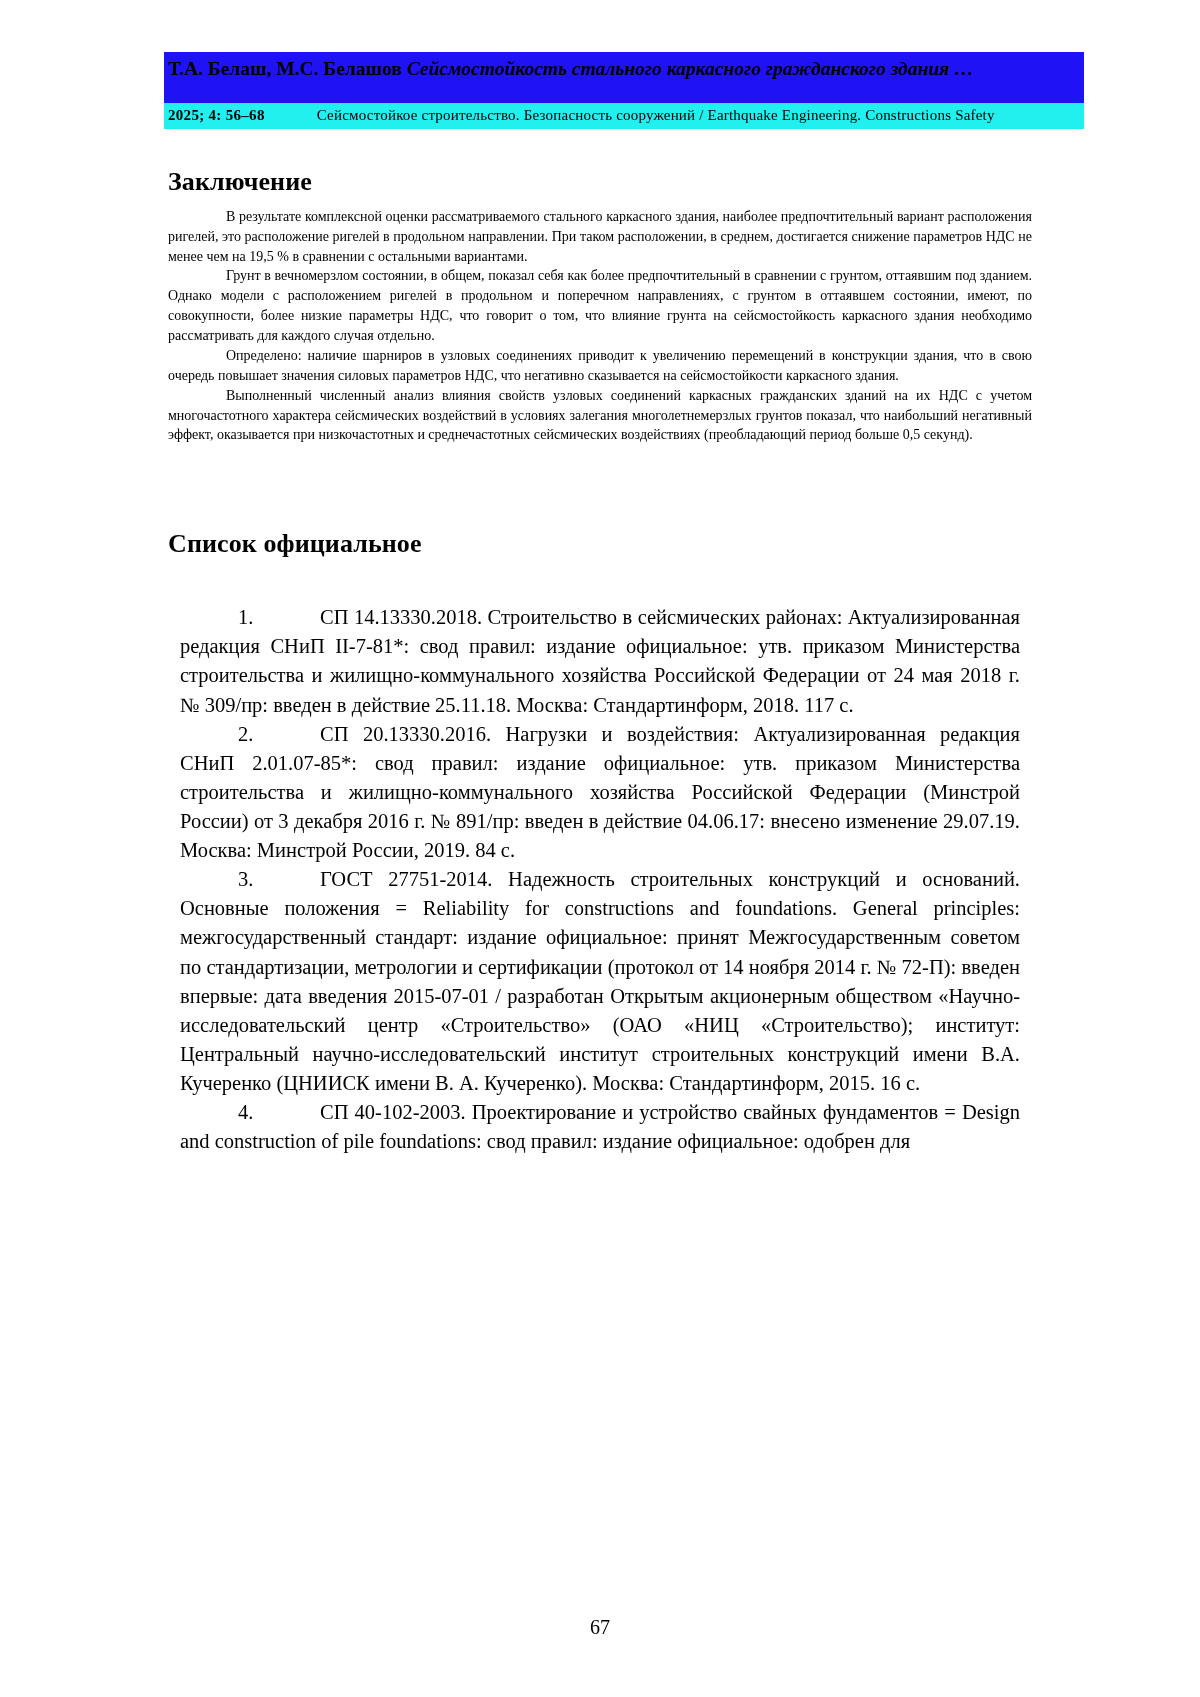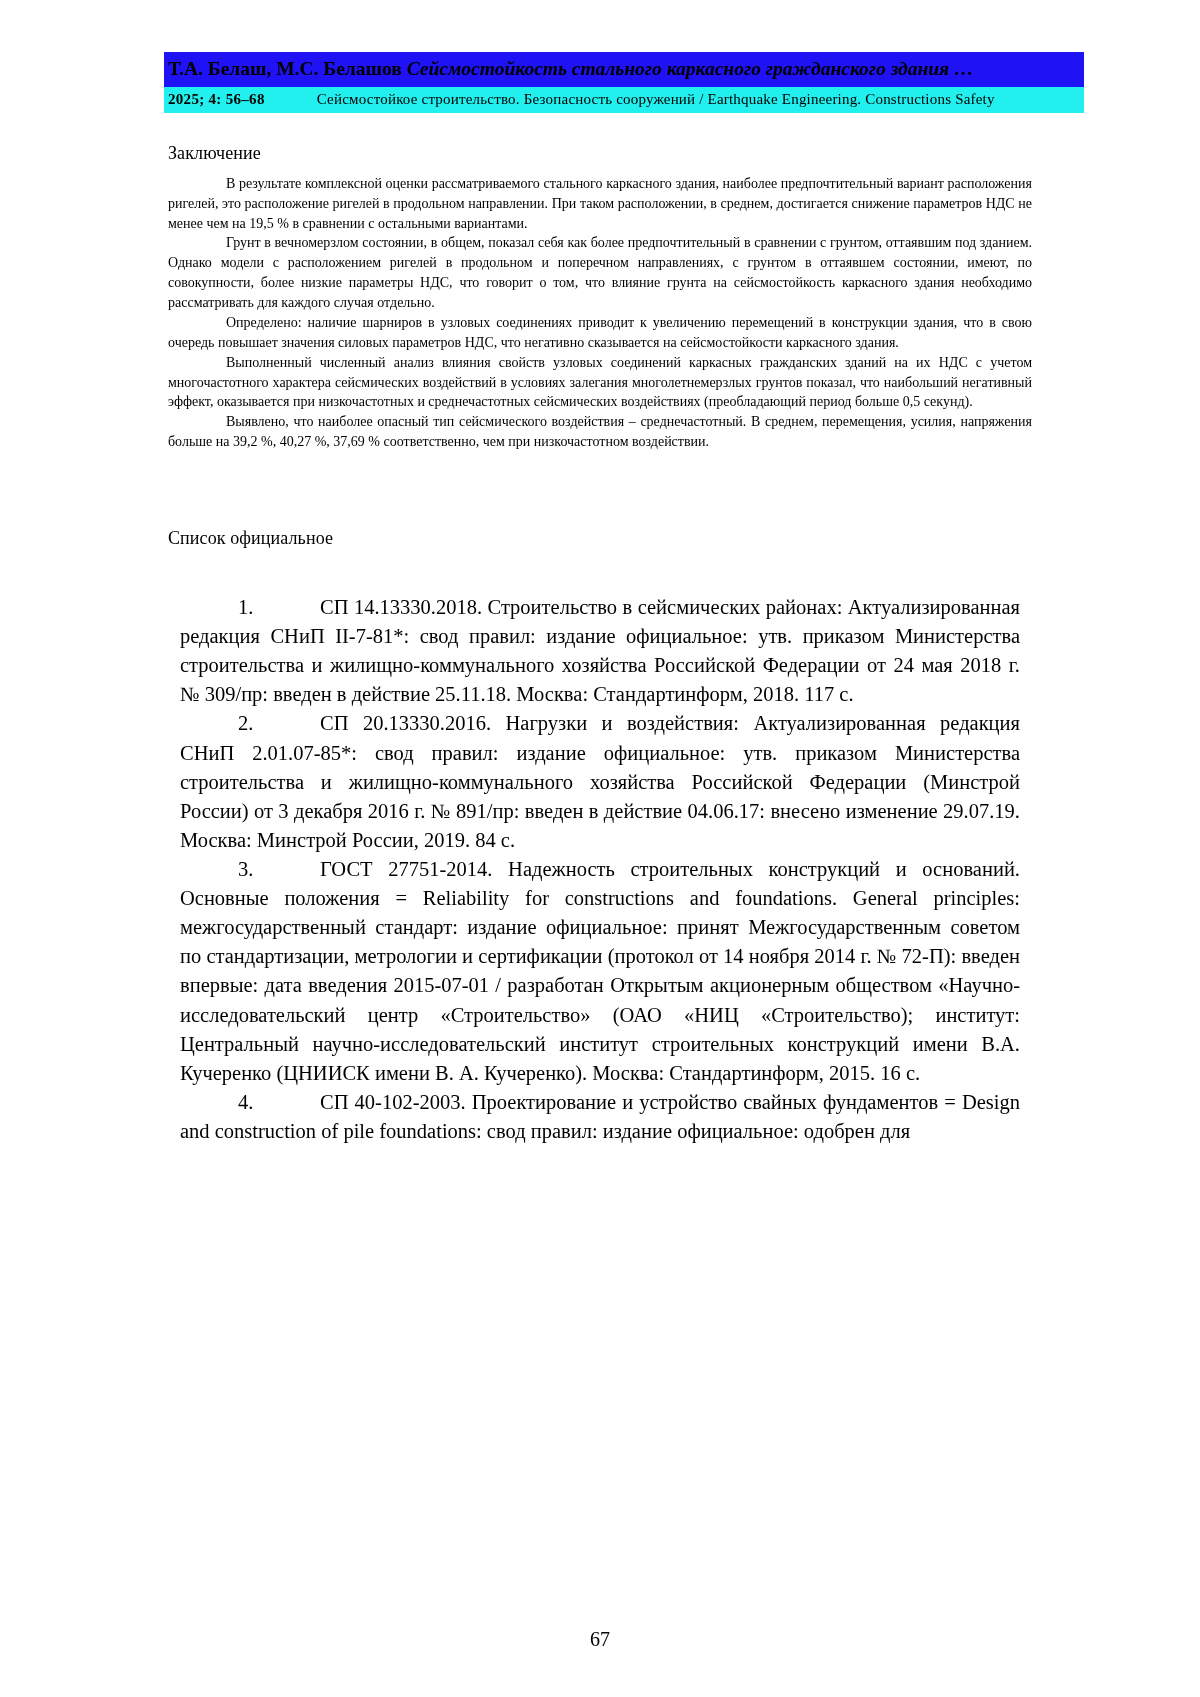--- a/index.html
+++ b/index.html
@@ -24,21 +24,21 @@
   
   .runhead {
     width: 920px;
     margin: 0 0 0 -4px;
   }
   .runhead-line1 {
     background: #1f13f5;
     color: #000000;
     font-size: 19.5px;
     line-height: 1.45;
-    padding: 3px 4px 4px 4px;
+    padding: 3px 4px 20px 4px;
     white-space: nowrap;
     overflow: hidden;
   }
   .runhead-line1 .authors {
     font-weight: bold;
   }
   .runhead-line1 .paper-title {
     font-weight: bold;
     font-style: italic;
   }
@@ -57,23 +57,23 @@
   .runhead-line2 .issue {
     font-weight: bold;
     letter-spacing: 0.3px;
     margin-right: 16px;
   }
   .runhead-line2 .journal {
     letter-spacing: 0.2px;
   }
   
   h2.section {
-    font-size: 18px;
-    font-weight: normal;
-    margin: 30px 0 10px 0;
+    font-size: 26px;
+    font-weight: bold;
+    margin: 38px 0 10px 0;
     letter-spacing: 0.1px;
   }
   p.body {
     font-size: 14px;
     line-height: 1.42;
     text-align: justify;
     text-indent: 58px;
     margin: 0;
     hyphens: none;
   }
@@ -93,21 +93,21 @@
   }
   ol.refs li .num {
     display: inline-block;
     width: 82px;
     text-indent: 0;
   }
   .page-number {
     position: absolute;
     left: 0;
     right: 0;
-    bottom: 46px;
+    bottom: 58px;
     text-align: center;
     font-size: 20px;
   }
 </style>
 </head>
 <body>
 
 <div class="page">
 
   <div class="runhead">
@@ -120,21 +120,20 @@
       <span class="journal">Сейсмостойкое   строительство.   Безопасность   сооружений  /   Earthquake   Engineering.   Constructions   Safety</span>
     </div>
   </div>
 
   <h2 class="section">Заключение</h2>
 
   <p class="body">В результате комплексной оценки рассматриваемого стального каркасного здания, наиболее предпочтительный вариант расположения ригелей, это расположение ригелей в продольном направлении. При таком расположении, в среднем, достигается снижение параметров НДС не менее чем на 19,5 % в сравнении с остальными вариантами.</p>
   <p class="body">Грунт в вечномерзлом состоянии, в общем, показал себя как более предпочтительный в сравнении с грунтом, оттаявшим под зданием. Однако модели с расположением ригелей в продольном и поперечном направлениях, с грунтом в оттаявшем состоянии, имеют, по совокупности, более низкие параметры НДС, что говорит о том, что влияние грунта на сейсмостойкость каркасного здания необходимо рассматривать для каждого случая отдельно.</p>
   <p class="body">Определено: наличие шарниров в узловых соединениях приводит к увеличению перемещений в конструкции здания, что в свою очередь повышает значения силовых параметров НДС, что негативно сказывается на сейсмостойкости каркасного здания.</p>
   <p class="body">Выполненный численный анализ влияния свойств узловых соединений каркасных гражданских зданий на их НДС с учетом многочастотного характера сейсмических воздействий в условиях залегания многолетнемерзлых грунтов показал, что наибольший негативный эффект, оказывается при низкочастотных и среднечастотных сейсмических воздействиях (преобладающий период больше 0,5 секунд).</p>
-  <p class="body">Выявлено, что наиболее опасный тип сейсмического воздействия – среднечастотный. В среднем, перемещения, усилия, напряжения больше на 39,2 %,     40,27 %, 37,69 % соответственно, чем при низкочастотном воздействии.</p>
 
   <div class="spacer-lg"></div>
 
   <h2 class="section">Список официальное</h2>
 
   <div class="spacer-lg" style="height:22px"></div>
 
   <ol class="refs">
     <li><span class="num">1.</span><span>СП 14.13330.2018. Строительство в сейсмических районах: Актуализированная редакция СНиП II-7-81*: свод правил: издание официальное: утв. приказом Министерства строительства и жилищно-коммунального хозяйства Российской Федерации от 24 мая 2018 г. № 309/пр: введен в действие 25.11.18. Москва: Стандартинформ, 2018. 117 с.</span></li>
     <li><span class="num">2.</span><span>СП 20.13330.2016. Нагрузки и воздействия: Актуализированная редакция СНиП 2.01.07-85*: свод правил: издание официальное: утв. приказом Министерства строительства и жилищно-коммунального хозяйства Российской Федерации (Минстрой России) от 3 декабря 2016 г. № 891/пр: введен в действие 04.06.17: внесено изменение 29.07.19. Москва: Минстрой России, 2019. 84 с.</span></li>

